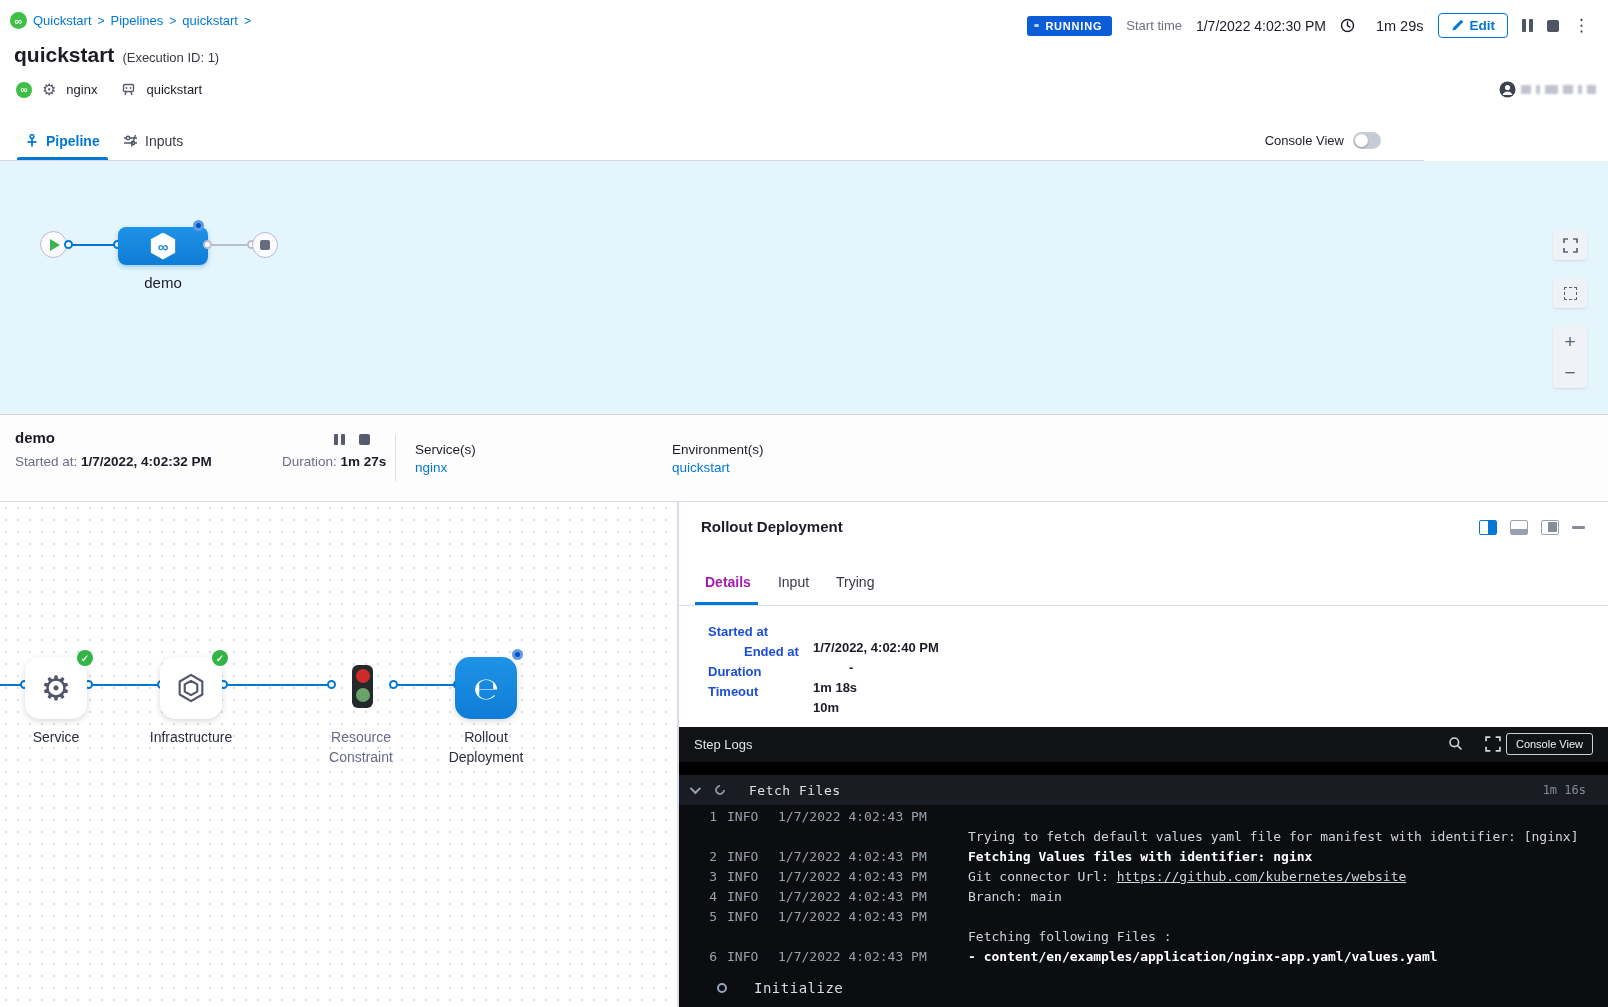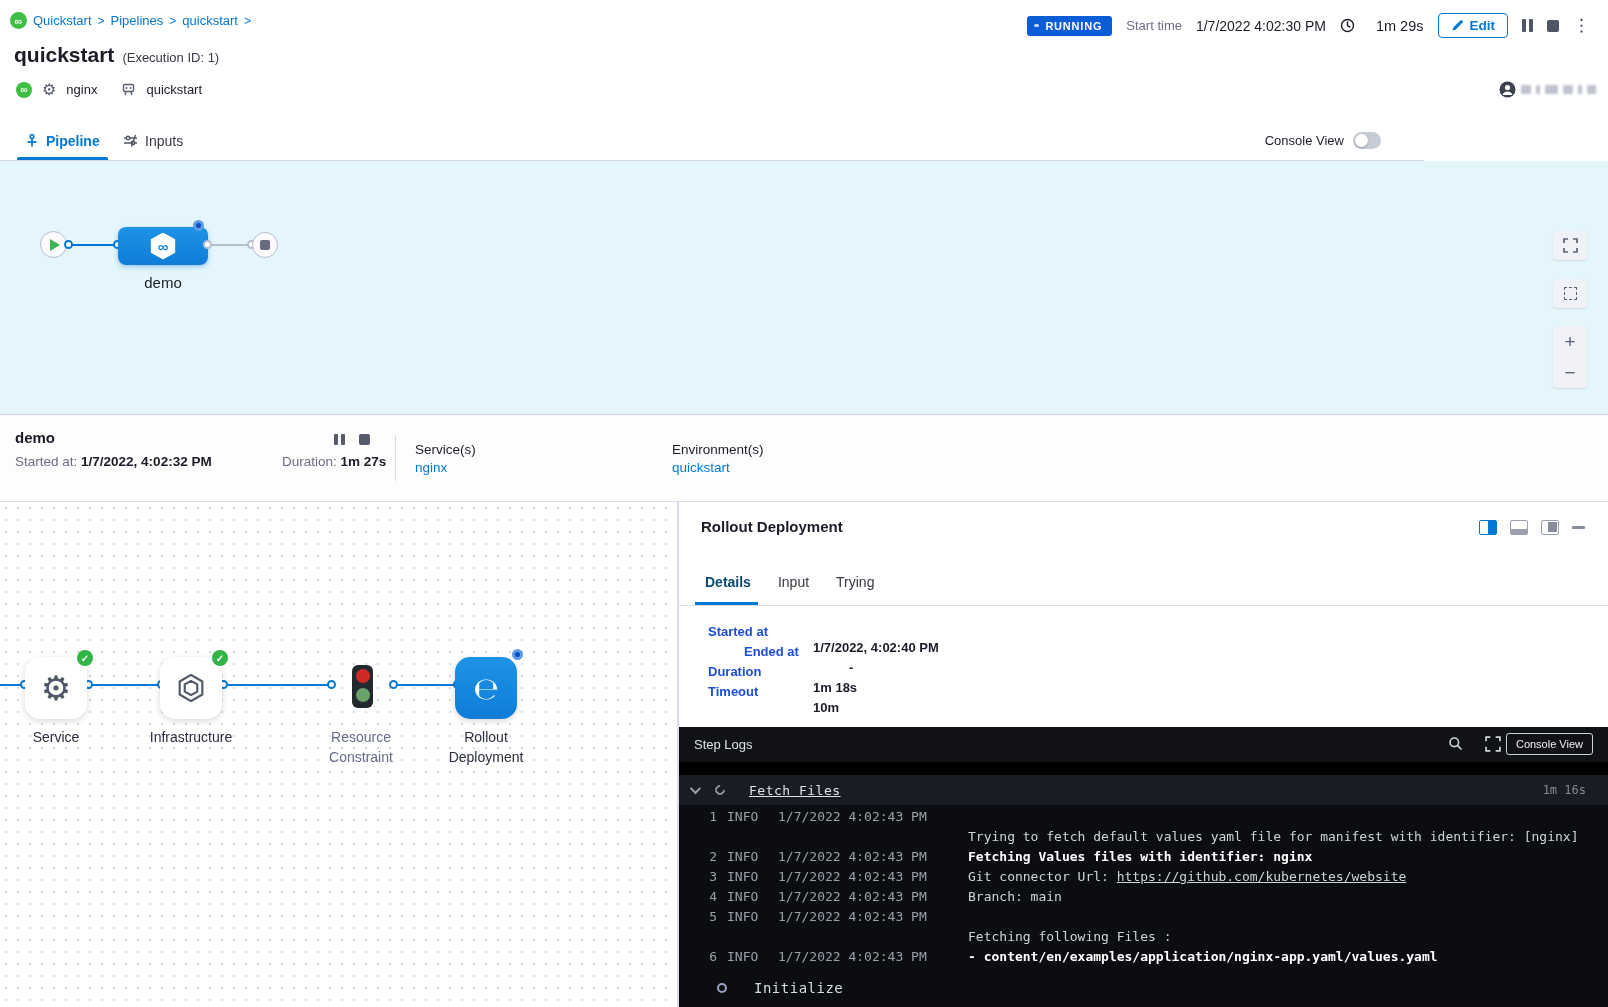--- a/index.html
+++ b/index.html
@@ -105,41 +105,41 @@
   .rp-title{ position:absolute; left:22px; top:16px; font-size:15px; font-weight:700; color:#1c1c28; }
   .layout-icons{ position:absolute; right:23px; top:18px; display:flex; align-items:center; gap:13px; }
   .li-box{ width:18px; height:15px; border:1.5px solid #9ba0b0; border-radius:2px; position:relative; cursor:pointer; }
   .li-box.active{ border-color:#0278d5; }
   .li-box.active::after{ content:""; position:absolute; right:0; top:0; width:8px; height:100%; background:#0278d5; }
   .li-box.bottom::after{ content:""; position:absolute; left:0; bottom:0; width:100%; height:5px; background:#9ba0b0; }
   .li-box.right::after{ content:""; position:absolute; right:1px; top:1px; width:9px; height:10px; background:#868c9c; }
   .li-dash{ width:13px; height:2.5px; background:#868c9c; border-radius:1px; cursor:pointer; }
   .rp-tabs{ position:absolute; left:26px; top:72px; display:flex; gap:27px; font-size:14px; color:#383946; }
   .rp-tab{ cursor:pointer; }
-  .rp-tab.active{ font-weight:700; color:#0c4a6e; }
+  .rp-tab.active{ font-weight:700; color:#a21caf; }
   .rp-underline{ position:absolute; left:16px; top:100px; width:63px; height:3px; background:#0278d5; }
   .rp-border{ position:absolute; left:0; top:103px; width:100%; height:1px; background:#d9dbe8; }
   .kv{ position:absolute; left:29px; display:flex; font-size:13px; }
   .kv .k{ width:105px; font-weight:600; color:#1d4ed8; }
   .kv .v{ font-weight:700; color:#1c1c28;margin-top:16px; }
 
   
   .logs{ position:absolute; left:0; top:225px; width:930px; height:280px; background:#0b0d11; color:#cfd4db; }
   .logs-head{ position:absolute; left:0; top:0; width:100%; height:35px; background:#101216; display:flex; align-items:center; }
   .logs-title{ position:absolute; left:15px; font-size:13px; color:#dfe2e6; }
   .logs-search{ position:absolute; right:146px; top:9px; cursor:pointer; }
   .logs-full{ position:absolute; right:108px; top:9px; cursor:pointer; }
   .btn-consoleview{ position:absolute; right:16px; top:6px; height:22px; padding:0 9px; background:transparent;
                     border:1px solid #ccd1d8; border-radius:3px; color:#eef0f3; font-size:11px; font-family:inherit; cursor:pointer; }
   .logs-gap{ position:absolute; left:0; top:35px; width:100%; height:13px; background:#000; }
   .log-section{ position:absolute; left:0; top:48px; width:100%; height:30px; background:#191d23; display:flex; align-items:center; cursor:pointer; }
   .chev{ margin-left:11px; width:8px; height:8px; border-right:2px solid #98a0aa; border-bottom:2px solid #98a0aa; transform:rotate(45deg) translateY(-2px); }
   .spin-ring{ margin-left:17px; width:10px; height:10px; border-radius:50%; border:2px solid #8b94a0; border-top-color:transparent; transform:rotate(45deg); }
   .mono{ font-family:"DejaVu Sans Mono","Liberation Mono",monospace; }
-  .sec-name{ margin-left:24px; font-size:13px; letter-spacing:.5px; color:#dde1e6;text-decoration:underline; }
+  .sec-name{ margin-left:24px; font-size:13px; letter-spacing:.5px; color:#dde1e6; }
   .sec-dur{ margin-left:auto; margin-right:23px; font-size:12px; color:#838b95; }
   .log-lines{ position:absolute; left:0; top:79px; width:100%; }
   .log-line{ display:flex; height:20px; align-items:center; font-size:13px; padding-left:26px; color:#99a1ab; }
   .log-line .ln{ width:12px; text-align:right; }
   .log-line .lvl{ width:34px; margin-left:10px; }
   .log-line .ts{ width:150px; margin-left:17px; }
   .log-line .msg{ margin-left:40px; color:#cfd4db; white-space:pre; }
   .log-line .msg.b{ color:#fff; font-weight:700; }
   .loglink{ color:#cfd4db; text-decoration:underline; cursor:pointer; }
   .init-row{ position:absolute; left:0; top:250px; width:100%; height:22px; display:flex; align-items:center; cursor:pointer; }

